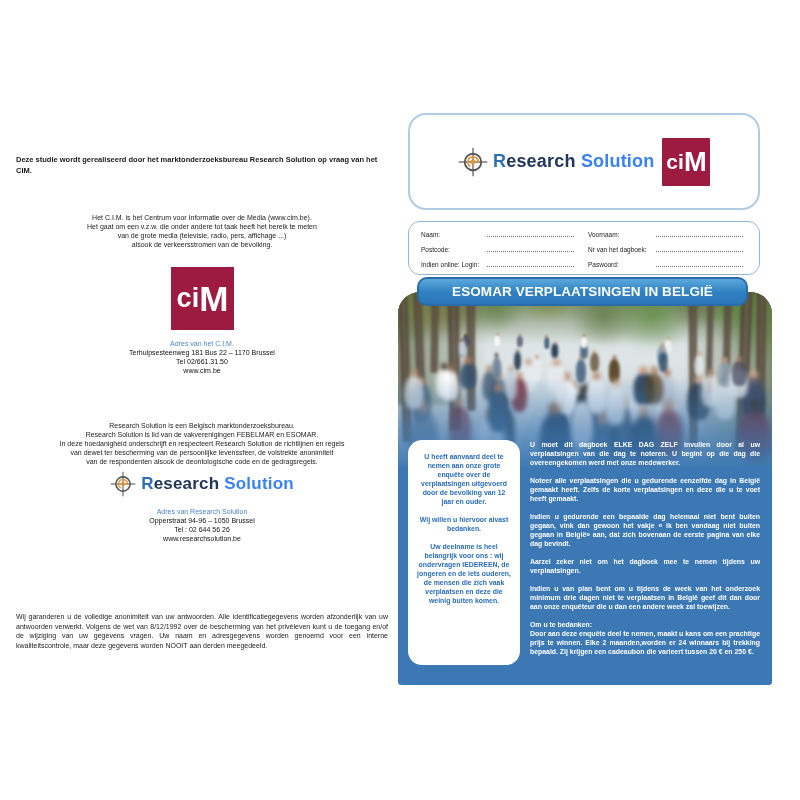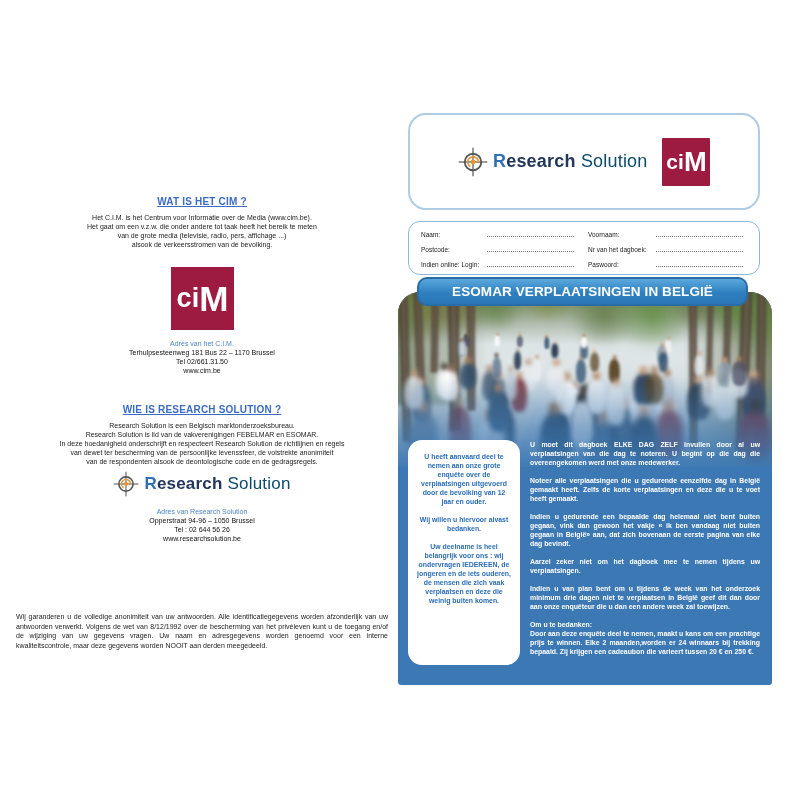--- a/index.html
+++ b/index.html
@@ -20,21 +20,21 @@
   .cim-logo-big{width:63px;height:63px;font-size:27px;}
   .cim-logo .m{font-size:1.3em;letter-spacing:-1px;}
   .addr{font-size:7px;line-height:9px;text-align:center;color:#111;}
   .addr .addr-title{color:#4d86c9;}
   .a1{top:184px;} .a2{top:352px;}
   .rs-logo{display:flex;align-items:center;justify-content:center;gap:5px;}
   .rs-wrap{top:316px;}
   .rs-text{font-size:17px;letter-spacing:.2px;}
   .rs-text .r{color:#2f6fb5;font-weight:bold;}
   .rs-text .rest{color:#23365c;font-weight:bold;}
-  .rs-text .sol{color:#0c4a6e;font-weight:normal;}
+  .rs-text .sol{color:#3b82f6;font-weight:bold;}
   .footer-par{top:457px;font-size:7px;line-height:9.5px;text-align:justify;color:#222;}
   
   .header-card{position:absolute;left:408px;top:113px;width:352px;height:97px;background:#fff;
     border:2px solid #b0cbe4;border-radius:18px;display:flex;align-items:center;justify-content:space-between;
     padding:0 48px;box-sizing:border-box;}
   .header-card .rs-text{font-size:18px;}
   .cim-logo-small{width:48px;height:48px;font-size:21px;border-radius:1px;}
   .form-card{position:absolute;left:408px;top:221px;width:352px;height:54px;background:#fff;
     border:1.5px solid #8fb8d8;border-radius:12px;box-sizing:border-box;padding:7px 12px 6px 12px;
     display:flex;flex-direction:column;justify-content:space-between;}
@@ -65,22 +65,22 @@
   .right-col p{margin:0 0 9px 0;}
   .right-col .thanks-title{margin:0;}
   
   .crosshair{display:block;}
 </style>
 </head>
 <body>
 
 <div class="left-page">
 
-
-  <div class="lp sec-heading h1">WAT IS HET CIM ?</div>
+  <div class="lp intro">Deze studie wordt gerealiseerd door het marktonderzoeksbureau Research Solution op vraag van het CIM.</div>
+
 
   <div class="lp centered-par p1">
     <div>Het C.I.M. is het Centrum voor Informatie over de Media (www.cim.be).</div>
     <div>Het gaat om een v.z.w. die onder andere tot taak heeft het bereik te meten</div>
     <div>van de grote media (televisie, radio, pers, affichage ...)</div>
     <div>alsook de verkeersstromen van de bevolking.</div>
   </div>
 
   <div class="lp cim-logo-wrap">
     <div class="cim-logo cim-logo-big">
@@ -89,21 +89,20 @@
     </div>
   </div>
 
   <div class="lp addr a1">
     <div class="addr-title">Adres van het C.I.M.</div>
     <div>Terhulpsesteenweg 181 Bus 22 – 1170 Brussel</div>
     <div>Tel  02/661.31.50</div>
     <div>www.cim.be</div>
   </div>
 
-  <div class="lp sec-heading h2">WIE IS RESEARCH SOLUTION ?</div>
 
   <div class="lp centered-par p2">
     <div>Research Solution is een Belgisch marktonderzoeksbureau.</div>
     <div>Research Solution is lid van de vakverenigingen  FEBELMAR en ESOMAR.</div>
     <div>In deze hoedanigheid onderschrijft en respecteert Research Solution de richtlijnen en regels</div>
     <div>van dewet ter bescherming van de persoonlijke levenssfeer, de volstrekte anonimiteit</div>
     <div>van de respondenten alsook de deontologische code en de gedragsregels.</div>
   </div>
 
   <div class="lp rs-logo rs-wrap">

